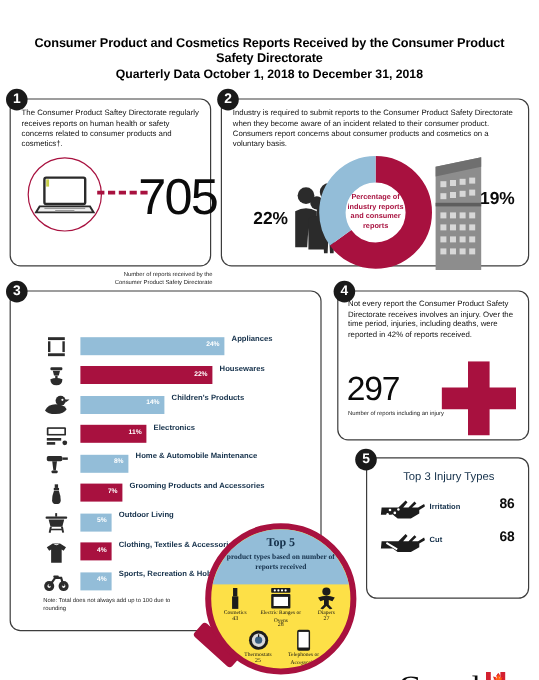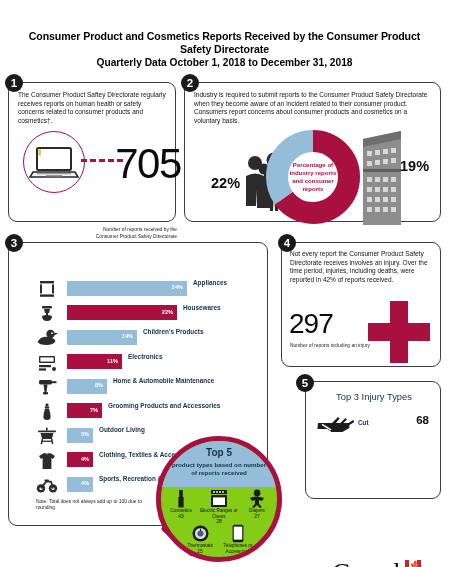--- a/index.html
+++ b/index.html
@@ -145,23 +145,23 @@
     font-size: 6.3px; font-weight: bold; color: #14304a;
   }
   .ival {
     position: absolute; right: 13px; top: 2px;
     font-size: 11.5px; font-weight: bold; color: #0b0b0b;
   }
 
   
   #mag { position: absolute; left: 156px; top: 412px; width: 148px; height: 148px; z-index: 20; }
   .mag-circle {
-    position: absolute; left: 0; top: 0; width: 126px; height: 126px;
+    position: absolute; left: 15px; top: 0; width: 126px; height: 126px;
     border-radius: 50%; border: 5px solid #A8113F;
-    background: #84cc16; overflow: hidden;
+    background: #fde047; overflow: hidden; font-family: Liberation Serif, serif;
   }
   .mag-top {
     position: absolute; left: 0; top: 0; width: 100%; height: 46px;
     background: #93BDD8;
   }
   .mag-h {
     position: absolute; left: 0; top: 6px; width: 100%;
     text-align: center; font-size: 10px; font-weight: bold; color: #14304a;
   }
   .mag-s {
@@ -448,20 +448,36 @@
     <div class="cap297">Number of reports including an injury</div>
     <svg class="cross" width="62" height="62" viewBox="0 0 62 62">
       <path d="M22 0 H40 V22 H62 V40 H40 V62 H22 V40 H0 V22 H22 Z" fill="#A8113F"></path>
     </svg>
   </div>
 
   <div class="badge" style="left:296px; top:350px;">5</div>
   <div class="panel" id="p5">
     <div class="p5title">Top 3 Injury Types</div>
     <div class="inj" id="injuries">
+        <div class="injrow">
+          <span class="ihand"><svg width="38" height="24" viewBox="0 0 38 24">
+              <g fill="#1c1c1c">
+                <path d="M2 9 h14 l6 -6 1.6 1.6 -3.6 4.4 h4.4 l5 -5 1.6 1.6 -3.6 3.4 h5 l5 -3 1 2 -5 3 v3 l-7 4 h-11 l-4 -3 h-10 Z"></path>
+              </g>
+              <g fill="#ffffff">
+                <circle cx="9" cy="11" r="1.1"></circle>
+                <circle cx="13" cy="13.4" r="1.1"></circle>
+                <circle cx="7" cy="14.6" r="1"></circle>
+                <circle cx="16" cy="10.6" r="1"></circle>
+                <circle cx="11" cy="15.6" r="0.9"></circle>
+              </g>
+            </svg></span>
+          <span class="iname">Irritation</span>
+          <span class="ival">86</span>
+        </div>
         <div class="injrow">
           <span class="ihand"><svg width="38" height="24" viewBox="0 0 38 24">
               <g fill="#1c1c1c">
                 <path d="M2 9 h14 l6 -6 1.6 1.6 -3.6 4.4 h4.4 l5 -5 1.6 1.6 -3.6 3.4 h5 l5 -3 1 2 -5 3 v3 l-7 4 h-11 l-4 -3 h-10 Z"></path>
               </g>
               <path d="M6 10.4 L15 15.8" stroke="#ffffff" stroke-width="1.5"></path>
             </svg></span>
           <span class="iname">Cut</span>
           <span class="ival">68</span>
         </div>

